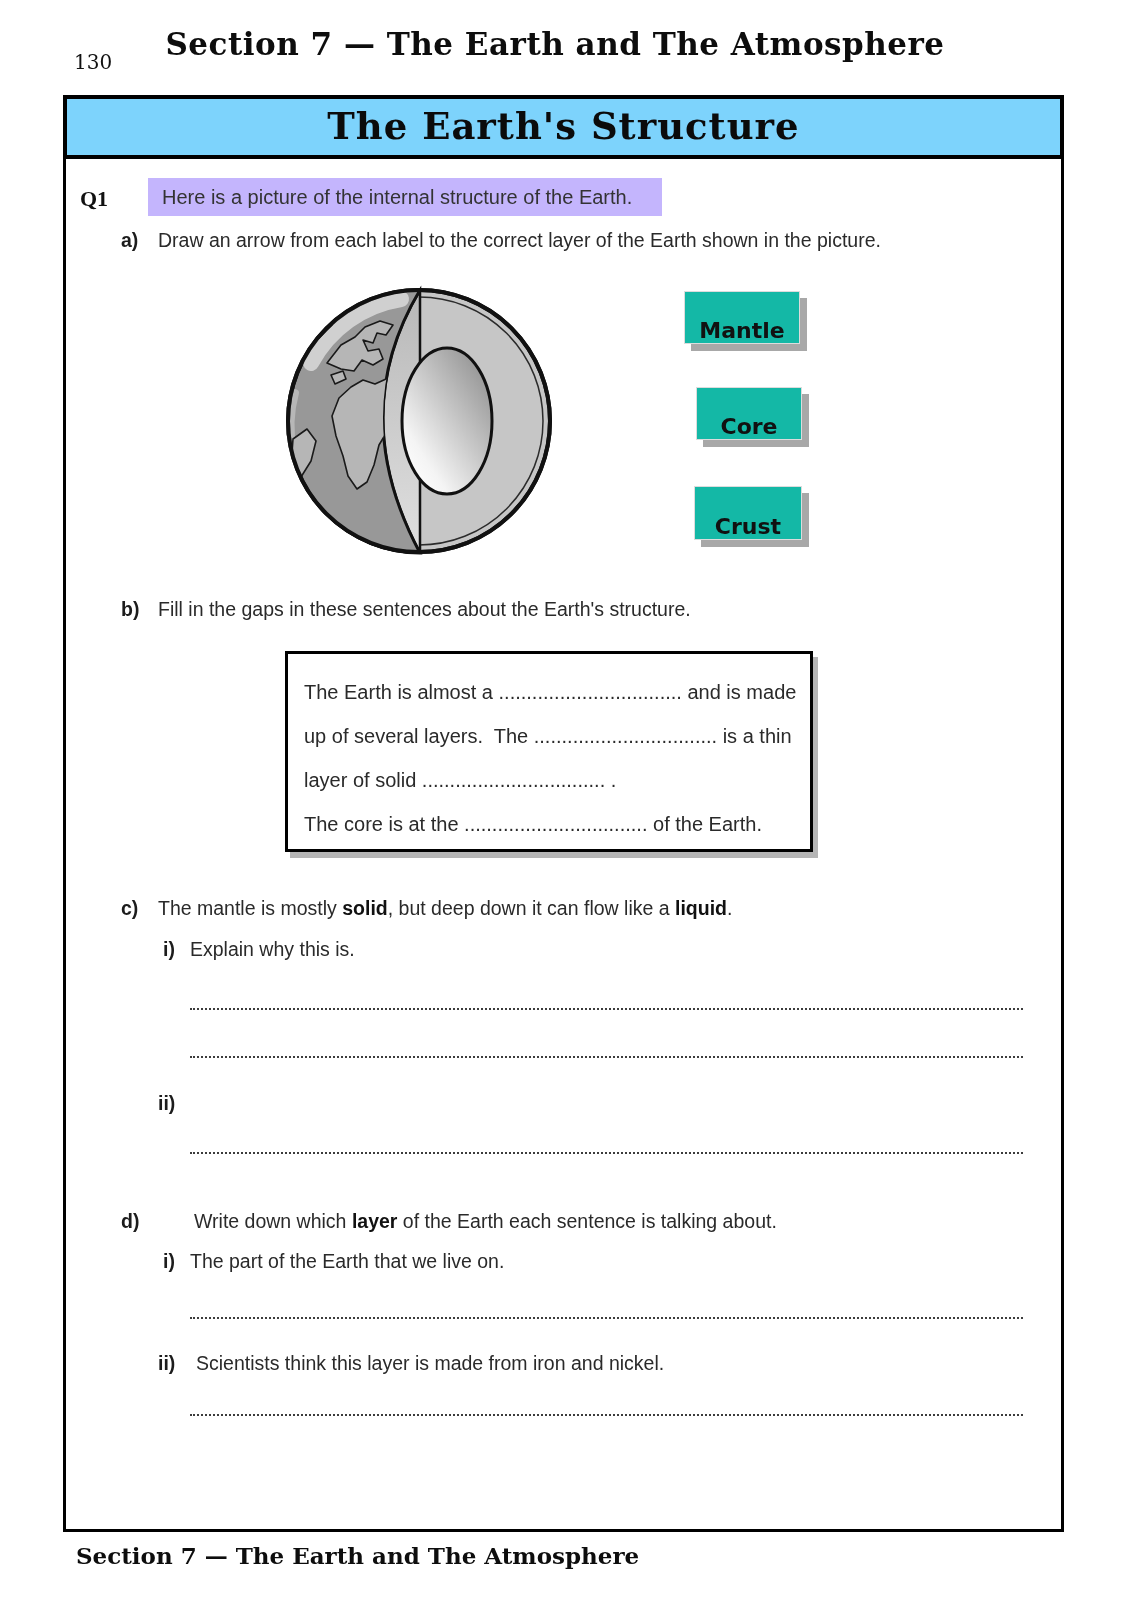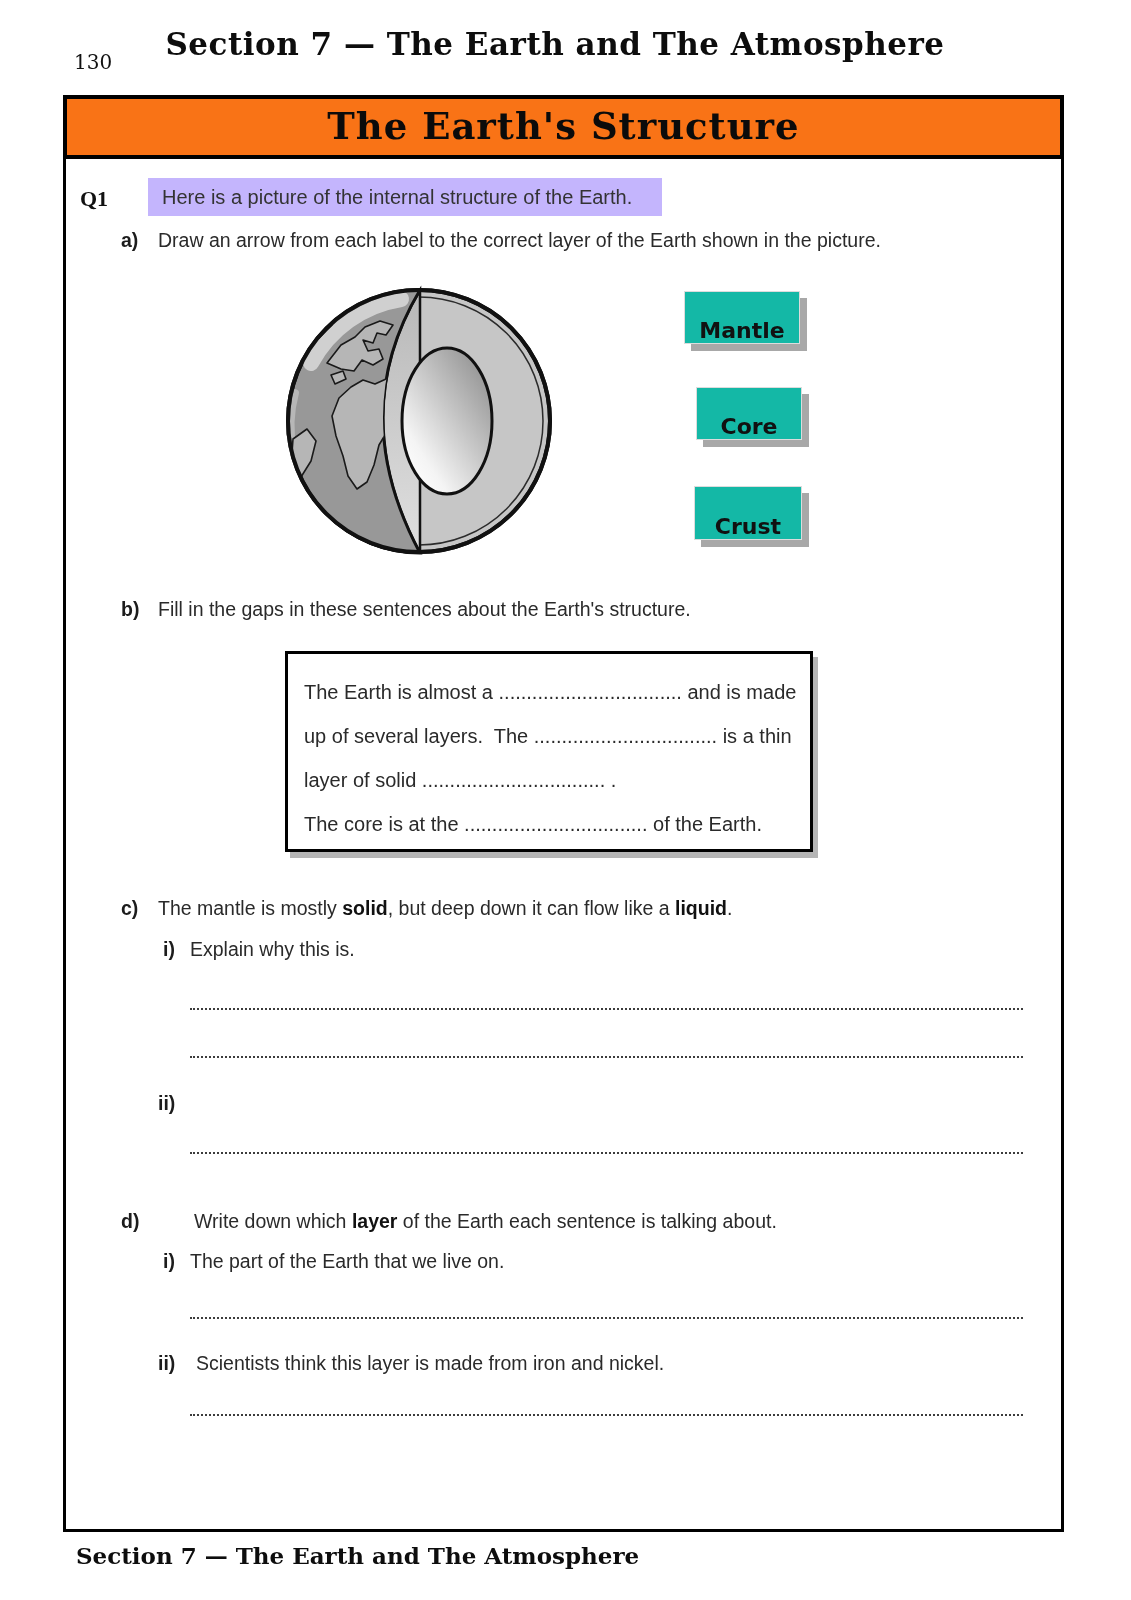--- a/index.html
+++ b/index.html
@@ -19,21 +19,21 @@
     letter-spacing:0.5px;
   }
   .footer-title {
     left:76px; top:1542px; font-family:"DejaVu Serif", serif; font-weight:bold;
     font-size:23px; color:#0d0d0d;
   }
 
   
   .mainbox { left:63px; top:95px; width:1001px; height:1437px; border:3px solid #000; background:#fff; }
   .titlebar {
-    left:63px; top:95px; width:1001px; height:64px; background:#f97316;
+    left:63px; top:95px; width:1001px; height:64px; background:#7dd3fc;
     border:4px solid #000; z-index:3; text-align:center;
   }
   .titlebar .t {
     font-family:"DejaVu Serif", serif; font-weight:bold; font-size:37px; color:#0b0b0b;
     line-height:55px; letter-spacing:1px;
   }
 
   
   .qnum { left:80px; top:186px; font-family:"Liberation Serif", serif; font-weight:bold; font-size:22px; color:#111; }
   .intro {

